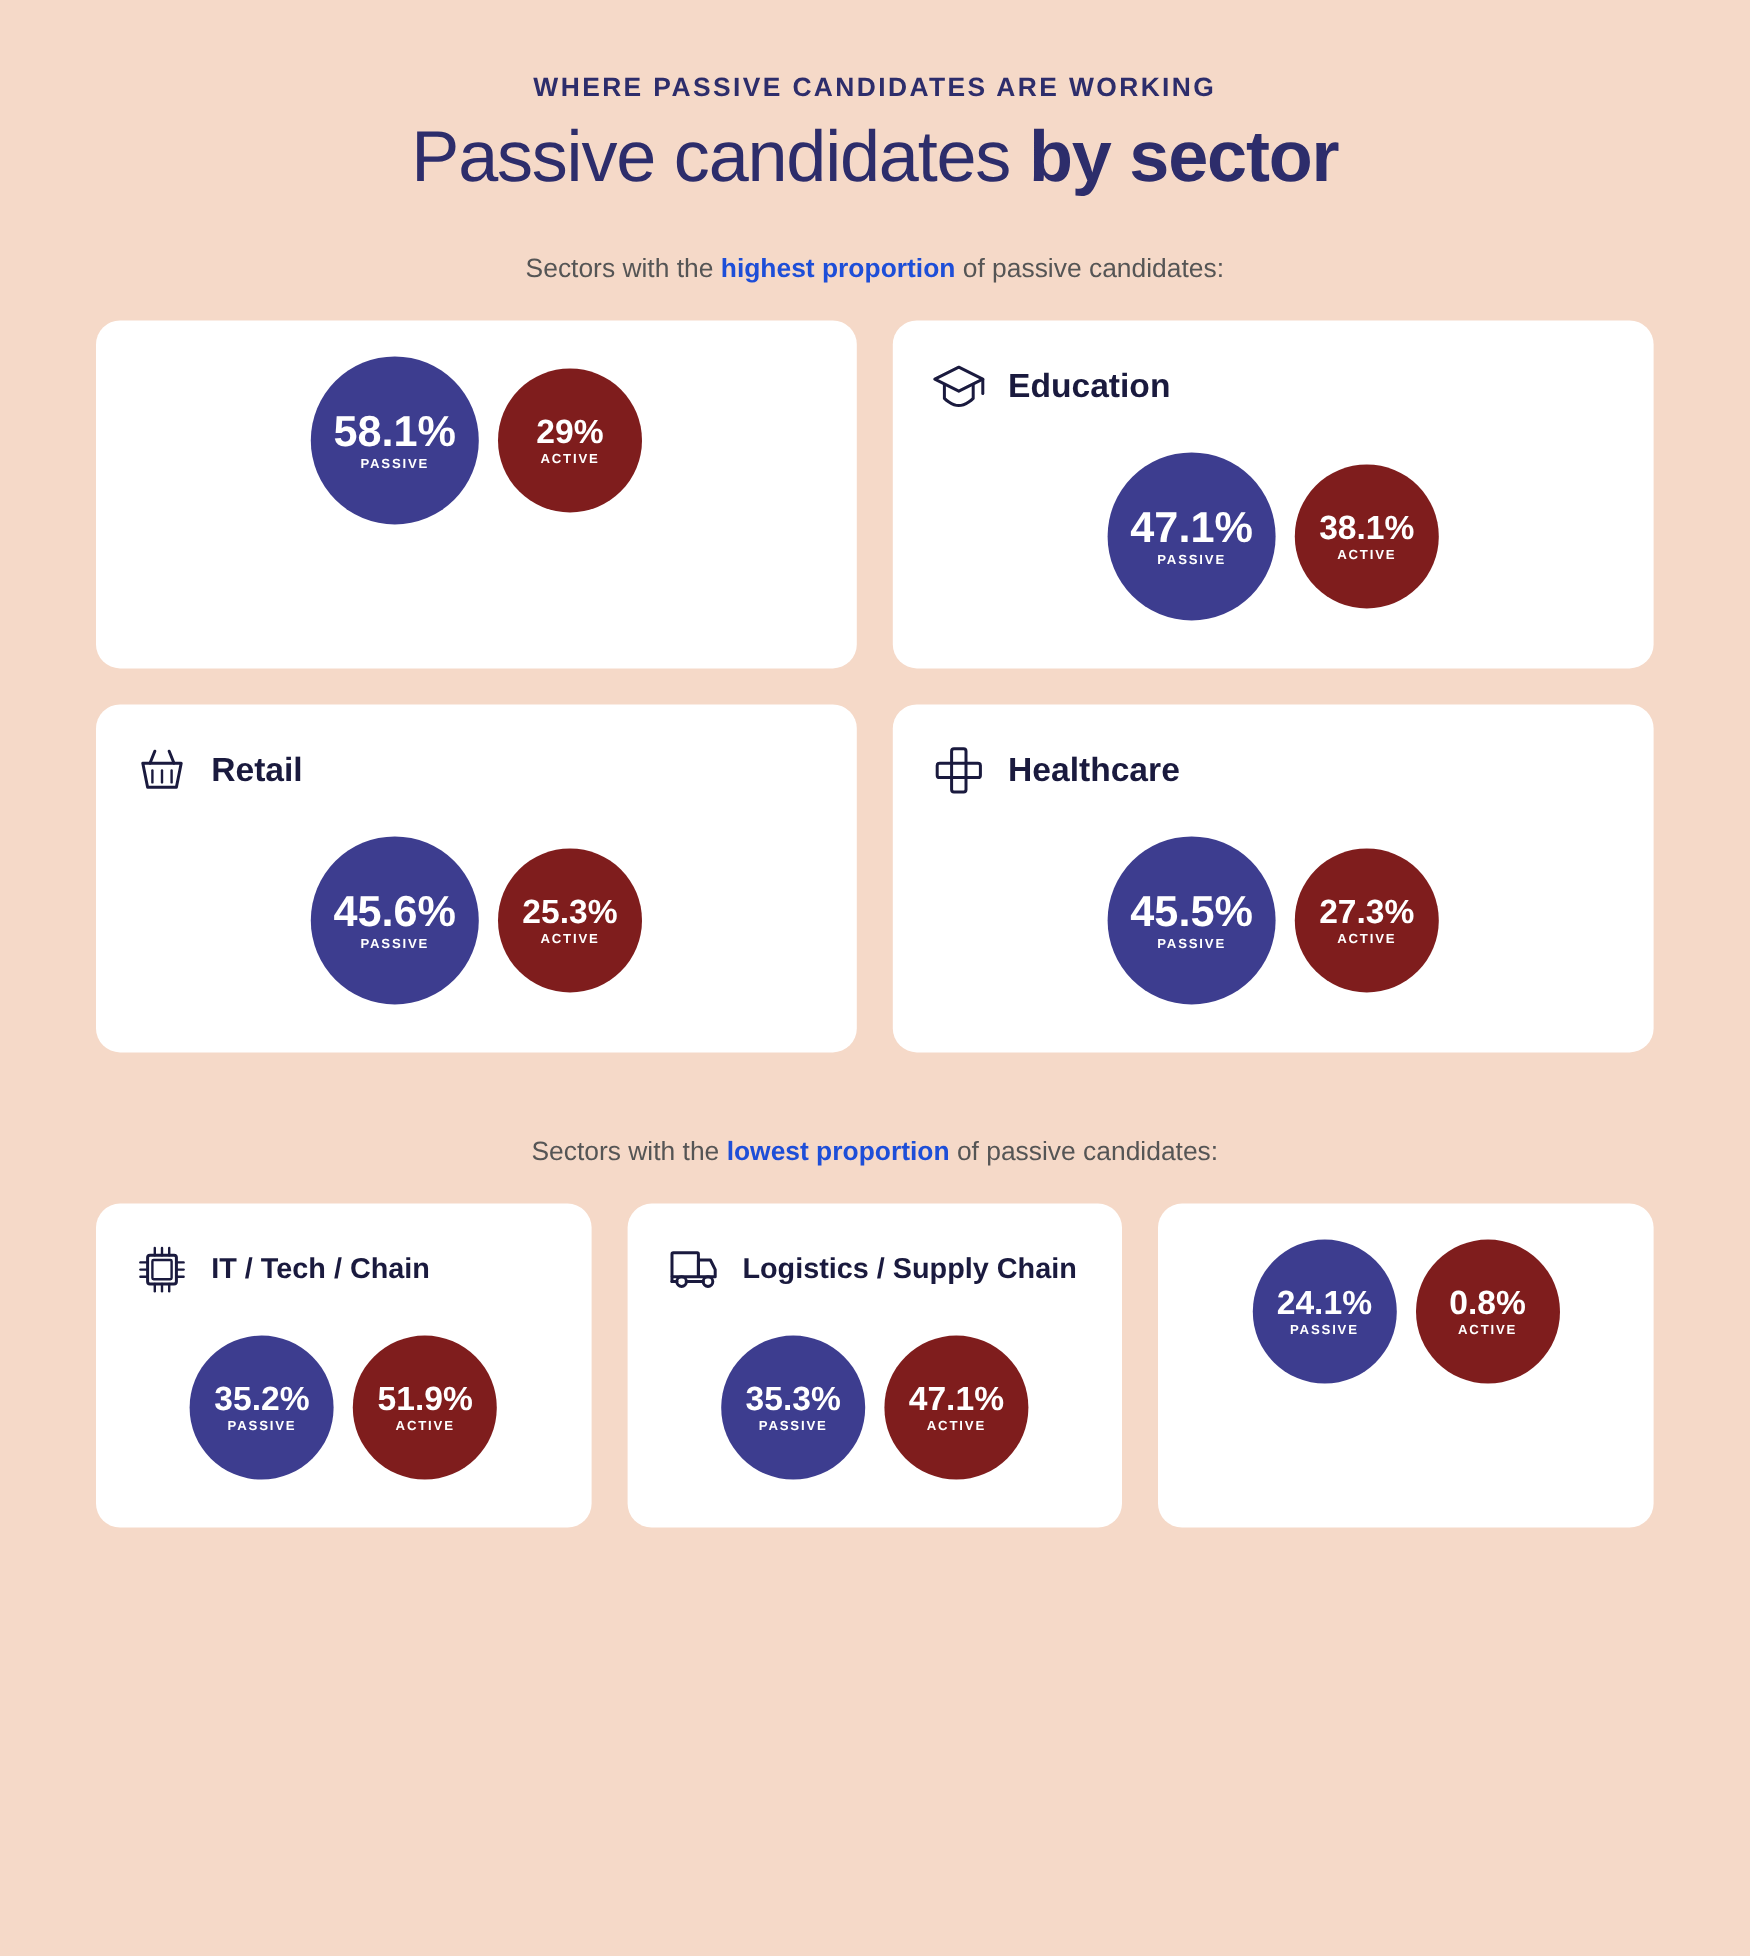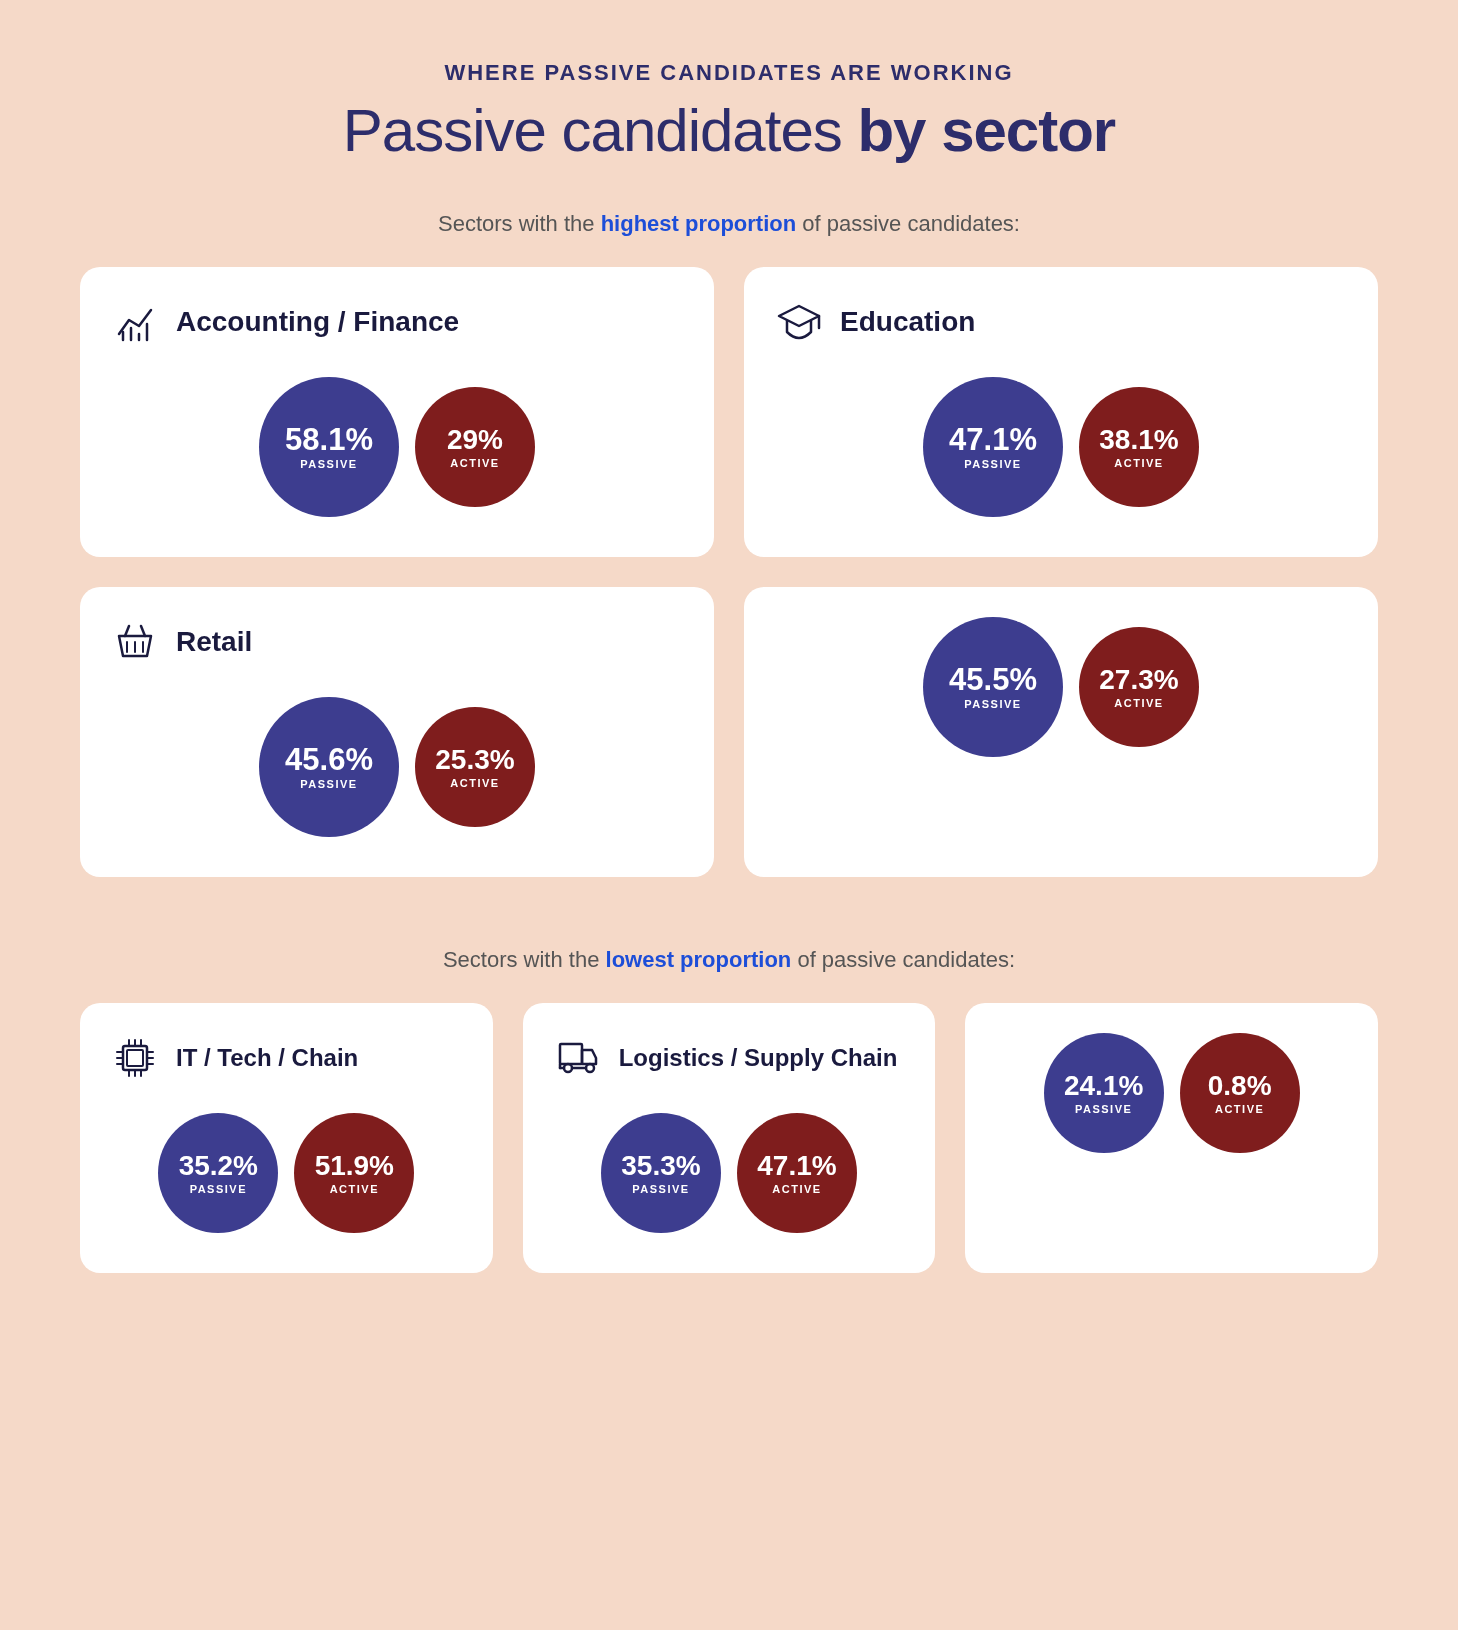--- a/index.html
+++ b/index.html
@@ -117,21 +117,21 @@
       width: 120px;
       height: 120px;
     }
     .bubble-passive {
       background-color: #3d3d8f;
     }
     .bubble-active {
       background-color: #7f1d1d;
     }
     .bubble-pct {
-      font-size: 31px;
+      font-size: 36px;
       font-weight: 900;
       line-height: 1;
     }
     .bubble-pct-md {
       font-size: 28px;
       font-weight: 900;
       line-height: 1;
     }
     .bubble-label {
       font-size: 11px;
@@ -157,32 +157,20 @@
   </div>
 </div>
 
 <div class="section-label">
   <span>Sectors with the </span><strong>highest proportion</strong><span> of passive candidates:</span>
 </div>
 
 <div class="cards-grid-2">
 
   <div class="sector-card">
-    <div class="card-header">
-      <div class="card-icon">
-        <svg viewBox="0 0 48 48" fill="none" xmlns="http://www.w3.org/2000/svg" class="icon">
-          <polyline points="8,36 18,22 28,28 40,12" stroke="#1a1a3e" stroke-width="2.5" fill="none" stroke-linecap="round" stroke-linejoin="round"></polyline>
-          <line x1="12" y1="42" x2="12" y2="34" stroke="#1a1a3e" stroke-width="2.5" stroke-linecap="round"></line>
-          <line x1="20" y1="42" x2="20" y2="30" stroke="#1a1a3e" stroke-width="2.5" stroke-linecap="round"></line>
-          <line x1="28" y1="42" x2="28" y2="36" stroke="#1a1a3e" stroke-width="2.5" stroke-linecap="round"></line>
-          <line x1="36" y1="42" x2="36" y2="26" stroke="#1a1a3e" stroke-width="2.5" stroke-linecap="round"></line>
-        </svg>
-      </div>
-      <div class="card-title">Accounting / Finance</div>
-    </div>
     <div class="bubbles">
       <div class="bubble bubble-lg bubble-passive">
         <span class="bubble-pct">58.1%</span>
         <span class="bubble-label">PASSIVE</span>
       </div>
       <div class="bubble bubble-md bubble-active">
         <span class="bubble-pct-md">29%</span>
         <span class="bubble-label">ACTIVE</span>
       </div>
     </div>
@@ -231,20 +219,29 @@
         <span class="bubble-label">PASSIVE</span>
       </div>
       <div class="bubble bubble-md bubble-active">
         <span class="bubble-pct-md">25.3%</span>
         <span class="bubble-label">ACTIVE</span>
       </div>
     </div>
   </div>
 
   <div class="sector-card">
+    <div class="card-header">
+      <div class="card-icon">
+        <svg viewBox="0 0 48 48" fill="none" xmlns="http://www.w3.org/2000/svg" class="icon">
+          <rect x="18" y="6" width="12" height="36" rx="2" stroke="#1a1a3e" stroke-width="2.5" fill="none"></rect>
+          <rect x="6" y="18" width="36" height="12" rx="2" stroke="#1a1a3e" stroke-width="2.5" fill="none"></rect>
+        </svg>
+      </div>
+      <div class="card-title">Healthcare</div>
+    </div>
     <div class="bubbles">
       <div class="bubble bubble-lg bubble-passive">
         <span class="bubble-pct">45.5%</span>
         <span class="bubble-label">PASSIVE</span>
       </div>
       <div class="bubble bubble-md bubble-active">
         <span class="bubble-pct-md">27.3%</span>
         <span class="bubble-label">ACTIVE</span>
       </div>
     </div>

